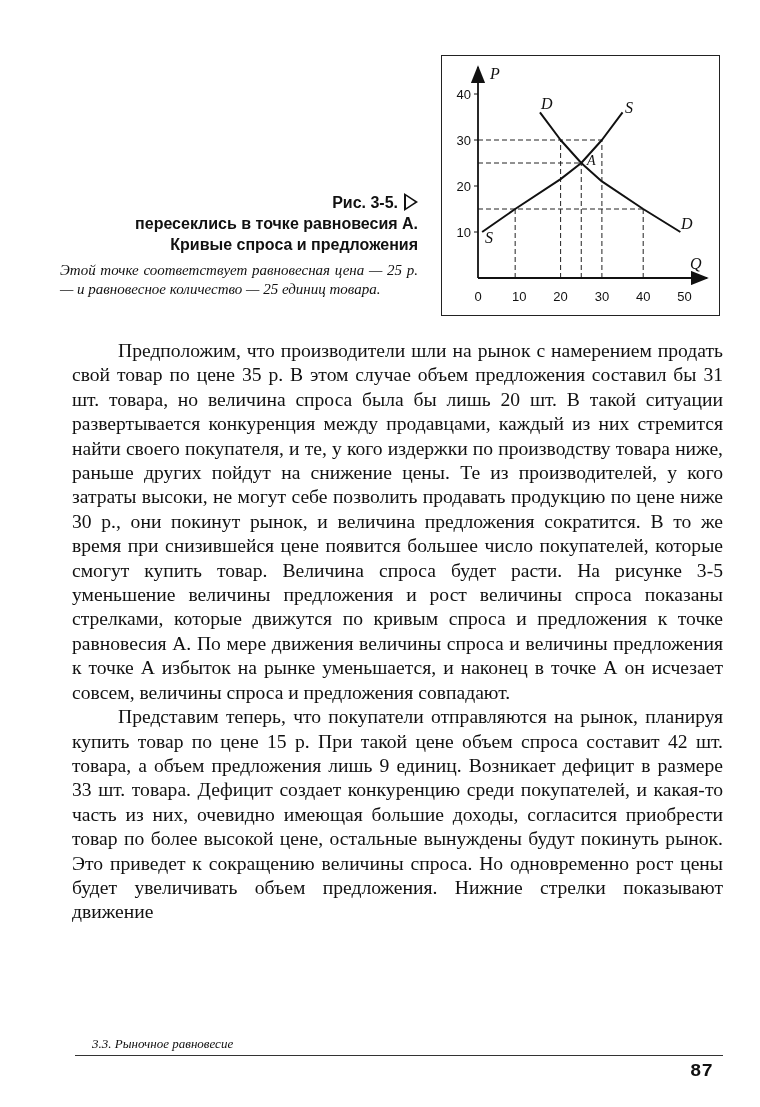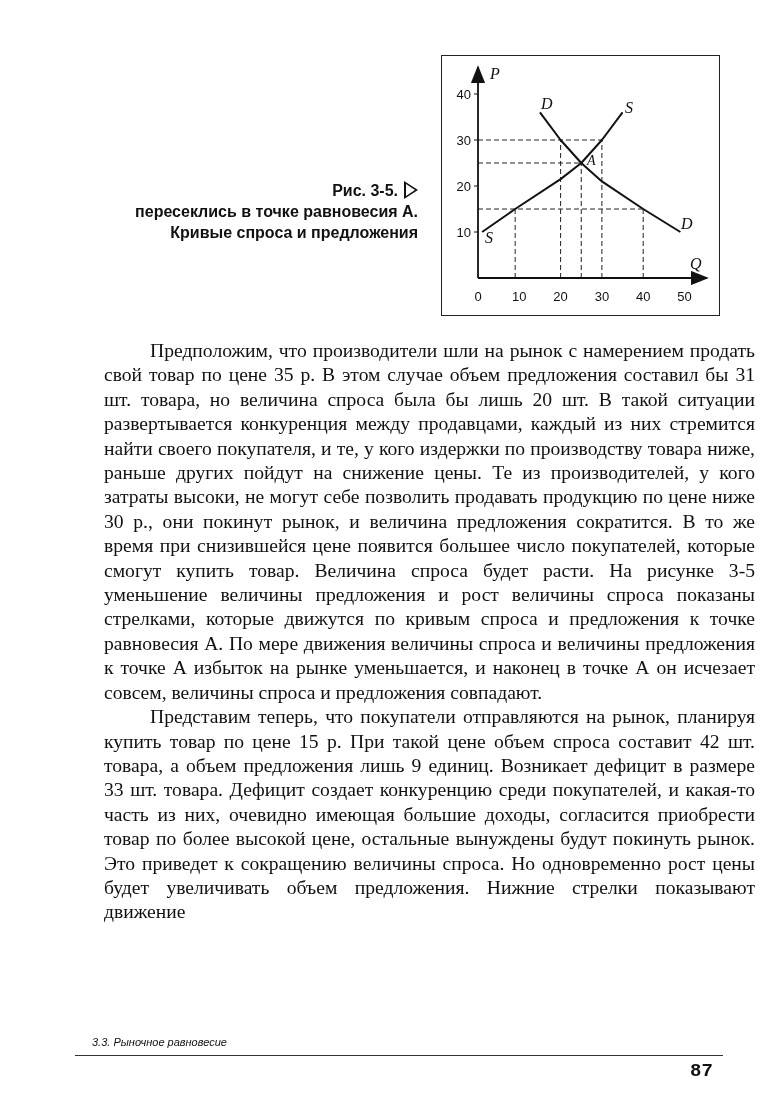--- a/index.html
+++ b/index.html
@@ -1,38 +1,39 @@
 <!DOCTYPE html>
 <html><head>
 <meta charset="utf-8">
 <style>
   html,body{margin:0;padding:0;background:#fff;}
   body{width:760px;height:1107px;position:relative;overflow:hidden;color:#111;}
-  .caption{position:absolute;left:60px;top:180px;width:358px;}
+  .caption{position:absolute;left:60px;top:192px;width:358px;}
   .cap-title{font-family:"Liberation Sans",sans-serif;font-weight:bold;font-size:16px;text-align:right;line-height:21px;}
   .cap-arrow{display:inline-block;width:0;height:0;border-left:14px solid #111;border-top:9px solid transparent;border-bottom:9px solid transparent;vertical-align:-3px;margin-left:6px;position:relative;}
   .cap-arrow::after{content:"";position:absolute;left:-12px;top:-6px;border-left:9px solid #fff;border-top:6px solid transparent;border-bottom:6px solid transparent;}
   .cap-body{font-family:"Liberation Serif",serif;font-style:italic;font-size:15px;line-height:19px;text-align:justify;margin-top:6px;}
   .chart-box{position:absolute;left:441px;top:55px;width:279px;height:261px;border:1.5px solid #222;box-sizing:border-box;}
   .chart-box svg{position:absolute;left:-441px;top:-55px;}
-  .body-text{position:absolute;left:72px;top:339px;width:651px;font-family:"Liberation Serif",serif;font-size:19.6px;line-height:24.4px;text-align:justify;margin-left:32px;}
+  .body-text{position:absolute;left:72px;top:339px;width:651px;font-family:"Liberation Serif",serif;font-size:19.6px;line-height:24.4px;text-align:justify;}
   .body-text p{margin:0;text-indent:46px;}
-  .footer-title{position:absolute;left:92px;top:1036px;font-family:Liberation Sans, sans-serif;font-style:italic;font-size:11px;}
+  .footer-title{position:absolute;left:92px;top:1036px;font-family:Liberation Serif, serif;font-style:italic;font-size:13px;}
   .footer-rule{position:absolute;left:75px;top:1055px;width:648px;height:0;border-top:1.5px solid #333;}
   .page-num{position:absolute;left:690px;top:1060px;font-family:Liberation Mono, monospace;font-weight:bold;font-size:19px;}
 </style>
 </head>
 <body>
 
 <div class="caption">
   <div class="cap-title">
     <span>Рис. 3-5.</span><span class="cap-arrow"></span>
   </div>
   <div class="cap-title">пересеклись в точке равновесия А.</div>
   <div class="cap-title">Кривые спроса и предложения</div>
+  <div class="cap-body">Этой точке соответствует равновесная цена — 25 р. — и равновесное количество — 25 единиц товара.</div>
 </div>
 
 <div class="chart-box">
   <svg width="760" height="330" viewBox="0 0 760 330" xmlns="http://www.w3.org/2000/svg">
     <defs>
       <marker id="ah" markerWidth="10" markerHeight="8" refX="9" refY="4" orient="auto">
         <path d="M0,0 L10,4 L0,8 Z" fill="#111"></path>
       </marker>
     </defs>
     <g id="guides" stroke="#222" stroke-width="1" stroke-dasharray="5,3" fill="none">

